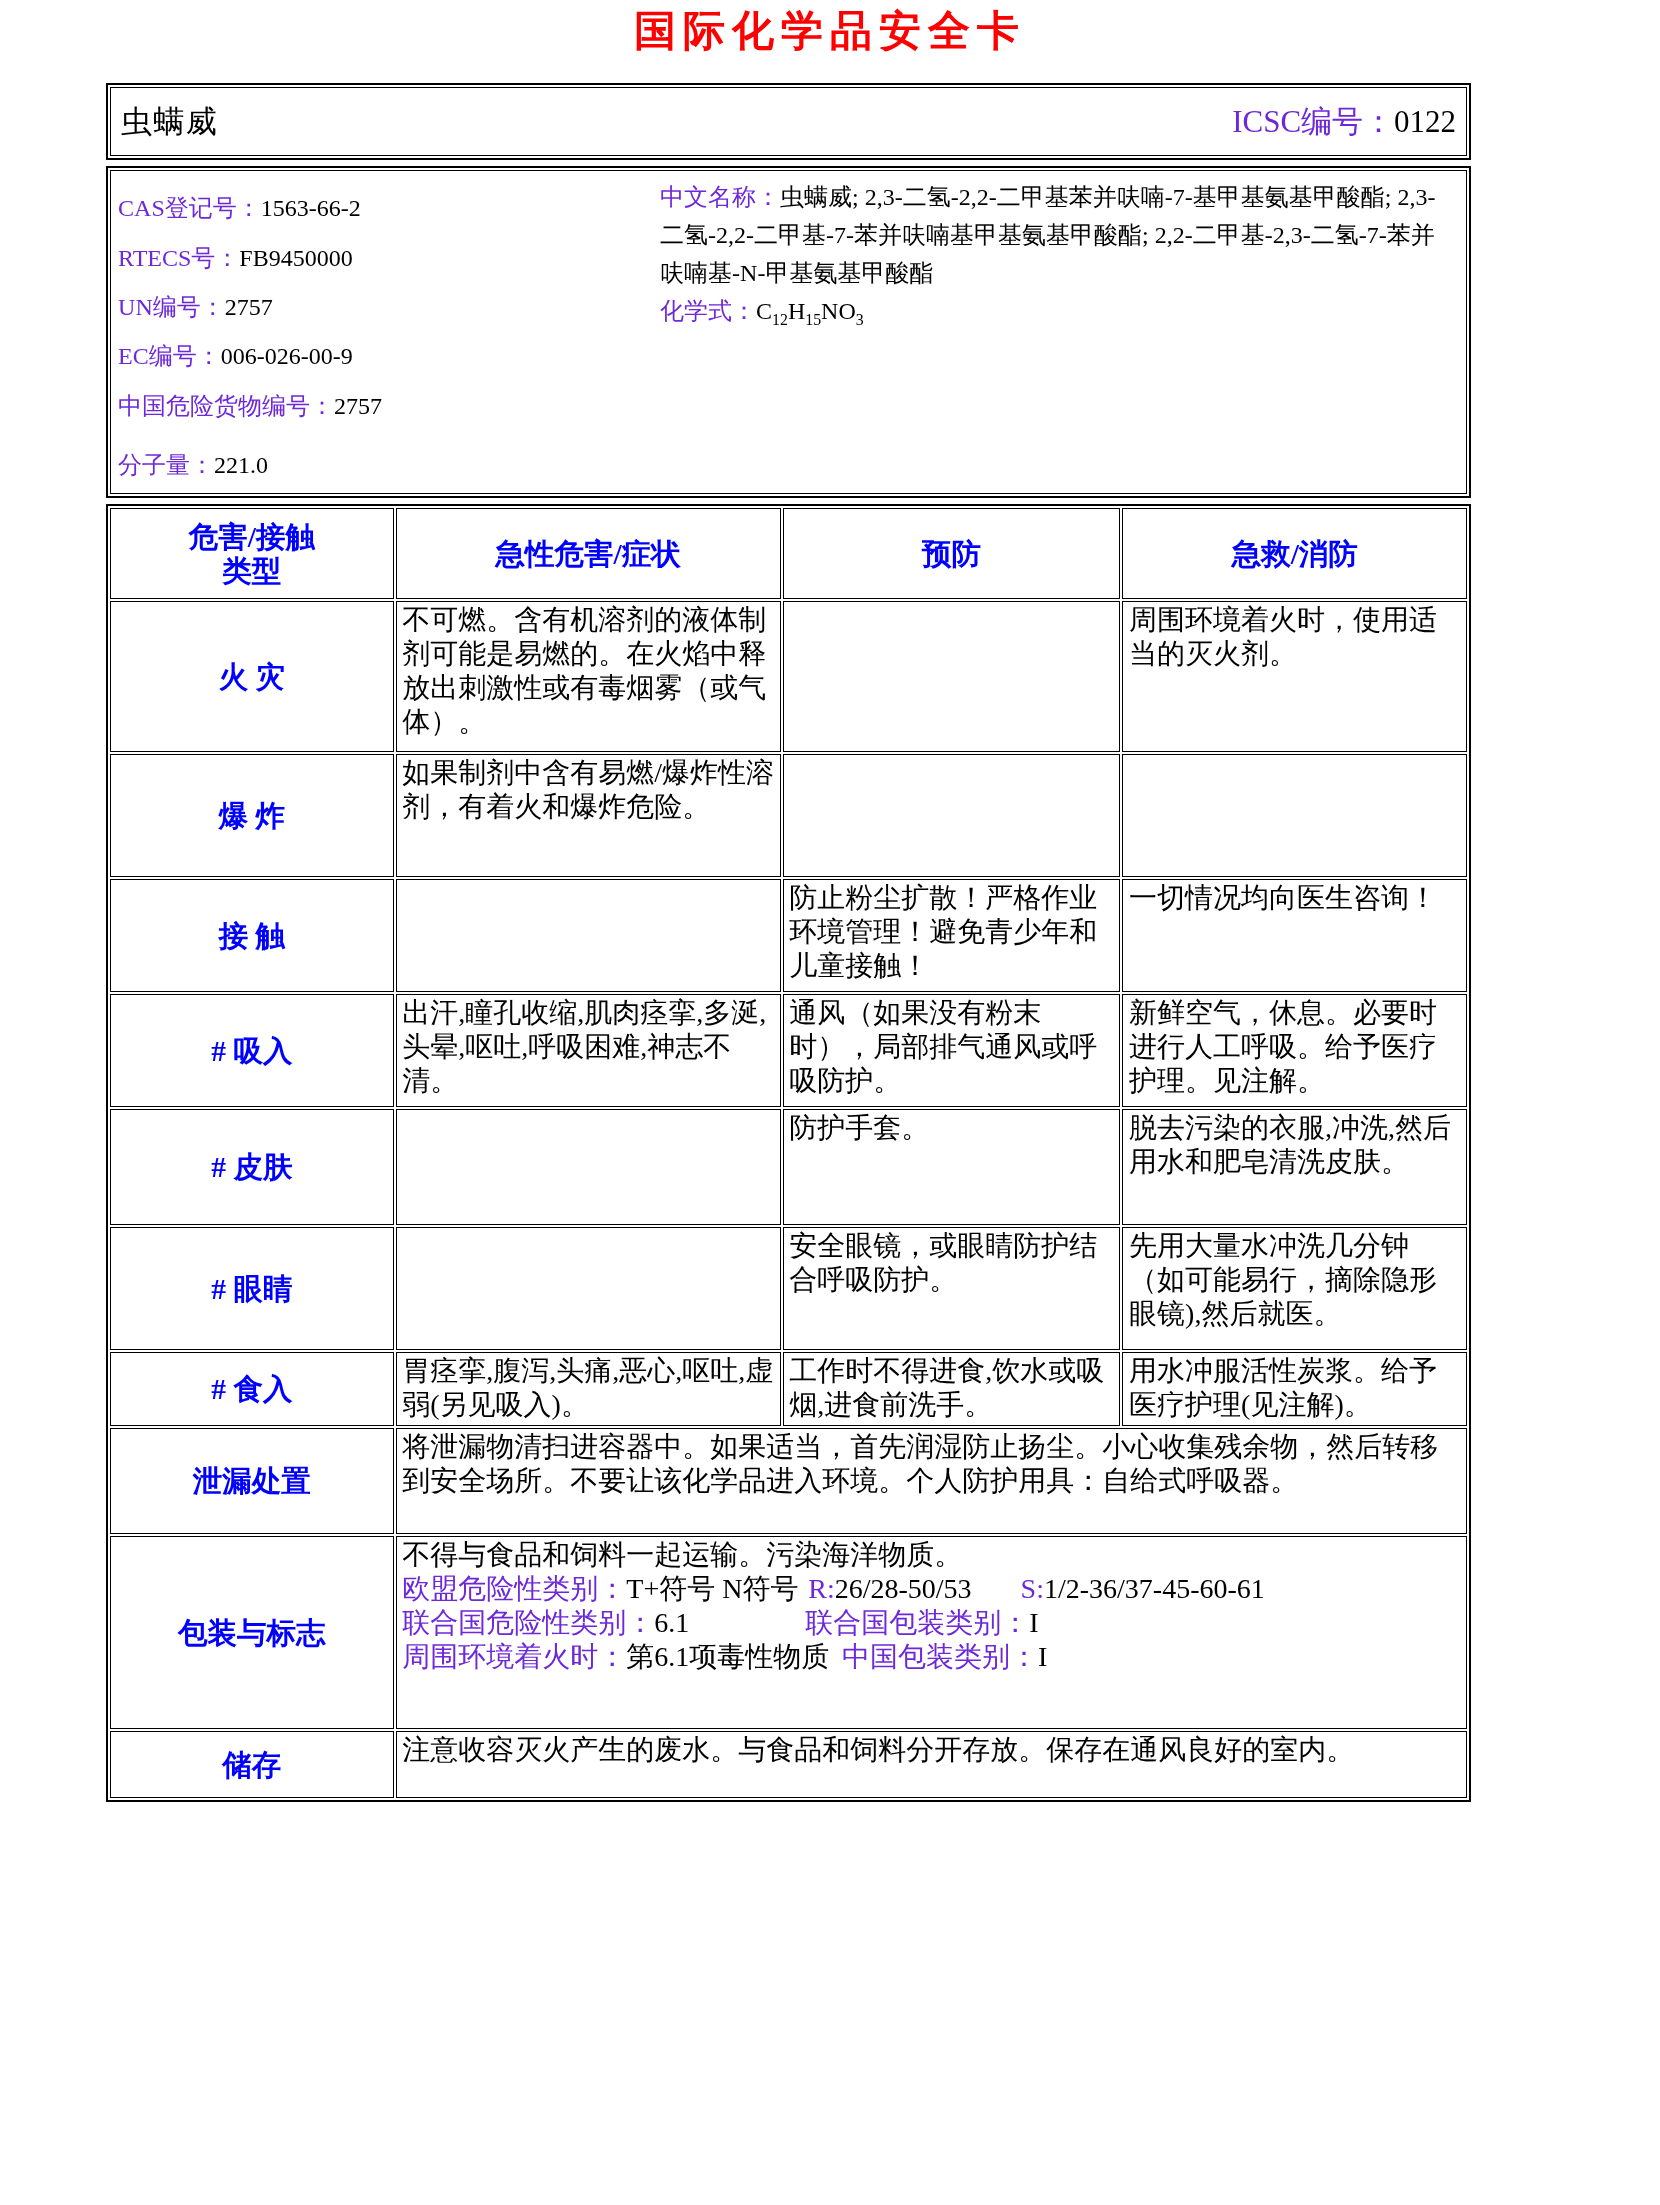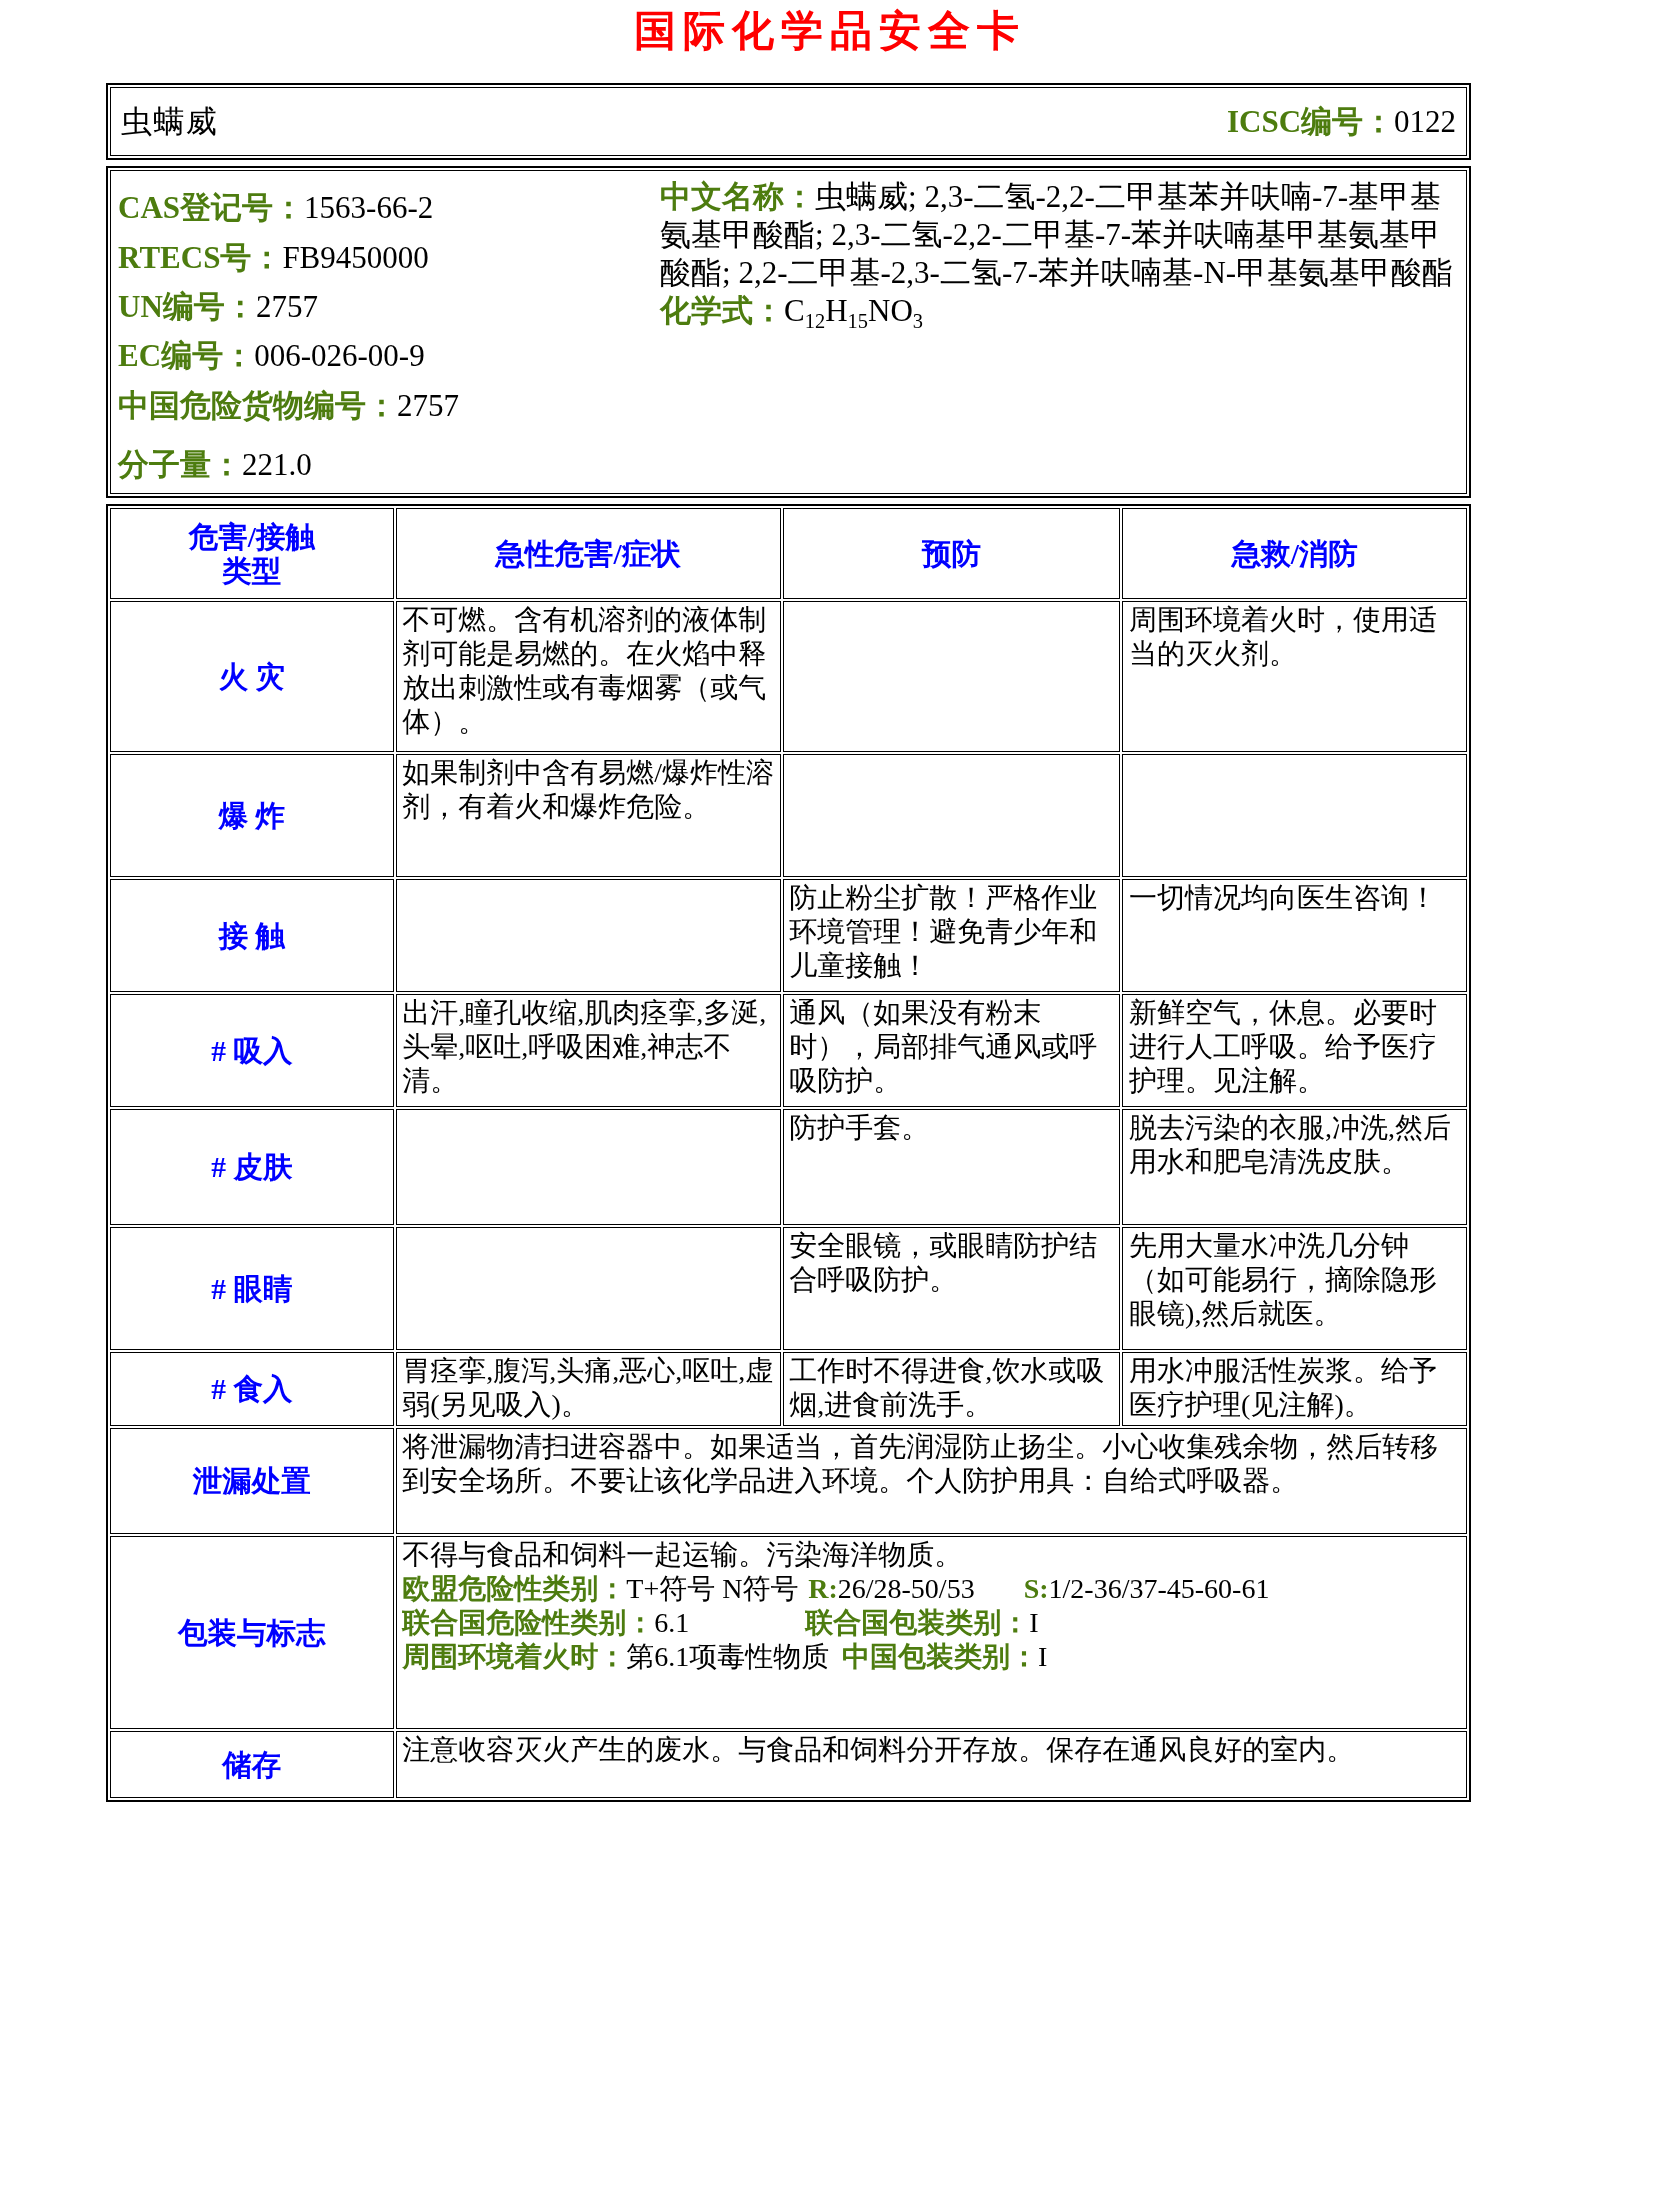--- a/index.html
+++ b/index.html
@@ -7,34 +7,34 @@
     width:1660px;height:2205px;position:relative;
     font-family:"Liberation Serif","DejaVu Serif",serif;
     color:#000;
   }
   .page-title{
     text-align:center;color:#ff0000;font-weight:bold;
     font-size:42px;letter-spacing:7px;padding-top:2.8px;
     font-family:"Liberation Serif","DejaVu Serif",serif;
   }
   .card{margin-left:106px;width:1365px;box-sizing:border-box;margin-top:24px;}
-  .blue{color:#4d7c0f;font-weight:bold;}
+  .blue{color:#6d28d9;font-weight:normal;}
   .val{color:#000;font-weight:normal;}
 
   
   .box{border:2.8px solid #000;margin-bottom:5.6px;box-sizing:border-box;}
   .box-inner{border:1.4px solid #000;margin:2.1px;box-sizing:border-box;}
 
   
   .hdr{display:flex;justify-content:space-between;align-items:center;
        padding:12.7px 9.8px;font-size:31px;}
   .hdr .name{letter-spacing:1.4px;}
 
   
-  .idwrap{display:flex;padding:7px 2.8px 9.8px 7px;font-size:31px;line-height:38px;}
+  .idwrap{display:flex;padding:7px 2.8px 9.8px 7px;font-size:24px;line-height:38px;}
   .id-left{width:542px;flex:0 0 542px;display:flex;flex-direction:column;}
   .id-left .id-row{margin-top:11.3px;}
   .id-left .mw{margin-top:auto;padding-top:21px;}
   .id-right{flex:1;padding-right:5.6px;}
   .id-right p{margin:0;}
   sub{font-size:66%;line-height:0;}
 
   
   table.haz{
     width:100%;border:2.8px solid #000;border-collapse:separate;

